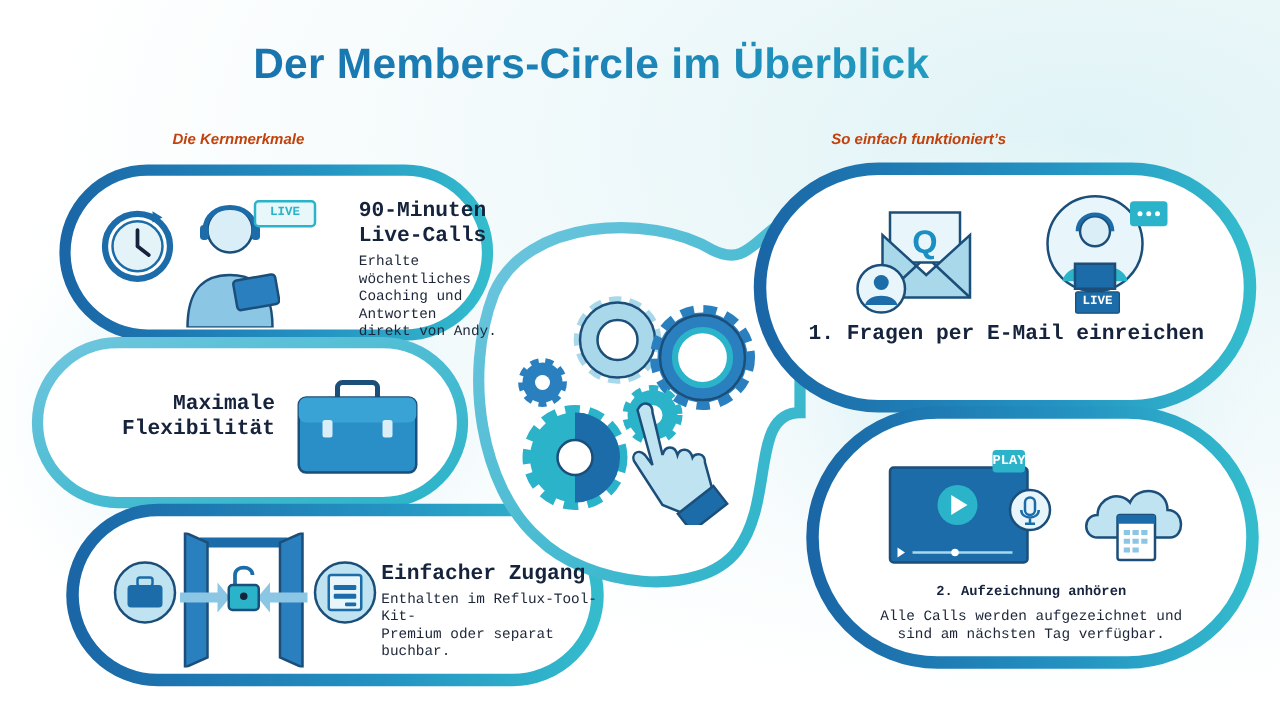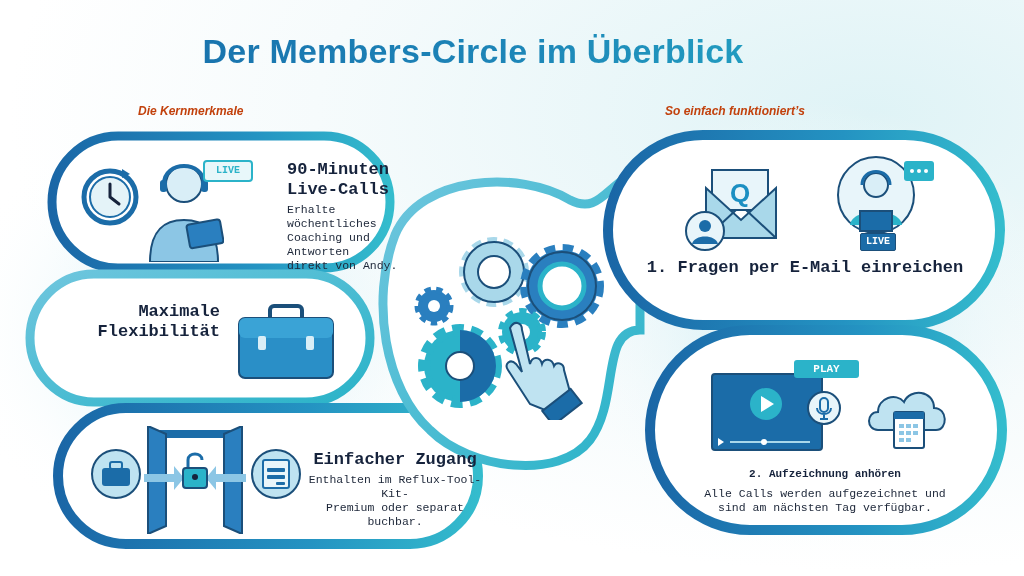--- a/index.html
+++ b/index.html
@@ -9,21 +9,21 @@
   .title{position:absolute;left:0;top:32px;width:946px;text-align:center;font-size:34px;font-weight:700;
     background:linear-gradient(90deg,#1769a8 0%,#1d86b8 55%,#25aec6 100%);-webkit-background-clip:text;background-clip:text;color:transparent;letter-spacing:.2px;}
   .sec{position:absolute;font-size:12px;font-weight:700;color:#c2410c;font-style:italic;}
   .sec.left{left:138px;top:104px;}
   .sec.right{left:665px;top:104px;}
   svg.bg{position:absolute;left:0;top:0;}
   .box{position:absolute;font-family:Liberation Mono, monospace;}
   .h{font-weight:700;font-size:17px;line-height:20px;color:#16233c;}
   .p{font-size:11.5px;line-height:14px;color:#1c2638;margin-top:3px;}
   .center{text-align:center;}
-  .right-al{text-align:right;}
+  .right-al{text-align:right;margin-top:12px;}
   .icon{position:absolute;}
 </style>
 </head>
 <body>
 
 <svg class="bg" width="1024" height="576" viewBox="0 0 1024 576">
   <defs>
     <linearGradient id="rib" x1="0" y1="0" x2="1" y2="0">
       <stop offset="0" stop-color="#1a66a6"></stop>
       <stop offset="0.6" stop-color="#2493c2"></stop>
@@ -113,21 +113,21 @@
   <rect x="3" y="18" width="24" height="20" rx="3" fill="#2bb3c9" stroke="#1b4f7a" stroke-width="2"></rect>
   <circle cx="15" cy="27" r="3" fill="#16233c"></circle>
 </svg>
 <svg class="icon" style="left:250px;top:448px" width="52" height="52" viewBox="0 0 52 52">
   <circle cx="26" cy="26" r="24" fill="#bfe3f1" stroke="#1b4f7a" stroke-width="2"></circle>
   <rect x="13" y="12" width="26" height="28" rx="2" fill="#e8f5fa" stroke="#1b6ca8" stroke-width="2"></rect>
   <rect x="17" y="20" width="18" height="4" rx="1" fill="#1b6ca8"></rect>
   <rect x="17" y="27" width="18" height="4" rx="1" fill="#1b6ca8"></rect>
   <rect x="26" y="34" width="9" height="3" rx="1" fill="#1b6ca8"></rect>
 </svg>
-<div class="box" style="left:305px;top:450px;width:180px;text-align:center;">
+<div class="box" style="left:305px;top:450px;width:180px;">
   <div class="h">Einfacher Zugang</div>
   <div class="p">
     <div>Enthalten im Reflux-Tool-Kit-</div>
     <div>Premium oder separat</div>
     <div>buchbar.</div>
   </div>
 </div>
 
 <svg class="icon" style="left:412px;top:236px" width="196" height="200" viewBox="0 0 196 200">
   <g fill="#a9d8ea" stroke="#1b4f7a" stroke-width="2">
@@ -189,21 +189,21 @@
 </div>
 
 <svg class="icon" style="left:710px;top:368px" width="136" height="86" viewBox="0 0 136 86">
   <rect x="2" y="6" width="110" height="76" rx="3" fill="#1b6ca8" stroke="#1b4f7a" stroke-width="2"></rect>
   <circle cx="56" cy="36" r="16" fill="#2bb3c9"></circle>
   <path d="M51 28 L64 36 L51 44 Z" fill="#ffffff"></path>
   <path d="M8 70 L14 74 L8 78 Z" fill="#ffffff"></path>
   <rect x="20" y="73" width="80" height="2" fill="#a9d8ea"></rect>
   <circle cx="54" cy="74" r="3" fill="#ffffff"></circle>
 </svg>
-<div class="box" style="left:794px;top:360px;width:65px;height:18px;background:#2bb3c9;border-radius:3px;color:#ffffff;font-size:11px;font-weight:700;line-height:18px;text-align:center;">PLAY</div>
+<div class="box" style="left:794px;top:360px;width:26px;height:18px;background:#2bb3c9;border-radius:3px;color:#ffffff;font-size:11px;font-weight:700;line-height:18px;text-align:center;">PLAY</div>
 <svg class="icon" style="left:806px;top:390px" width="36" height="36" viewBox="0 0 36 36">
   <circle cx="18" cy="18" r="16" fill="#e8f5fa" stroke="#1b4f7a" stroke-width="2"></circle>
   <rect x="14" y="8" width="8" height="14" rx="4" fill="none" stroke="#1b6ca8" stroke-width="2"></rect>
   <path d="M11 18 C11 26 25 26 25 18 M18 25 L18 29 M14 29 L22 29" fill="none" stroke="#1b6ca8" stroke-width="2"></path>
 </svg>
 <svg class="icon" style="left:864px;top:380px" width="88" height="72" viewBox="0 0 88 72">
   <path d="M14 50 C2 50 2 32 14 32 C14 18 32 12 40 22 C46 8 70 10 70 28 C84 28 84 50 72 50 Z" fill="#bfe3f1" stroke="#1b4f7a" stroke-width="2"></path>
   <rect x="30" y="32" width="30" height="36" rx="2" fill="#ffffff" stroke="#1b4f7a" stroke-width="2"></rect>
   <rect x="30" y="32" width="30" height="7" fill="#1b6ca8"></rect>
   <g fill="#8cc6e5">

